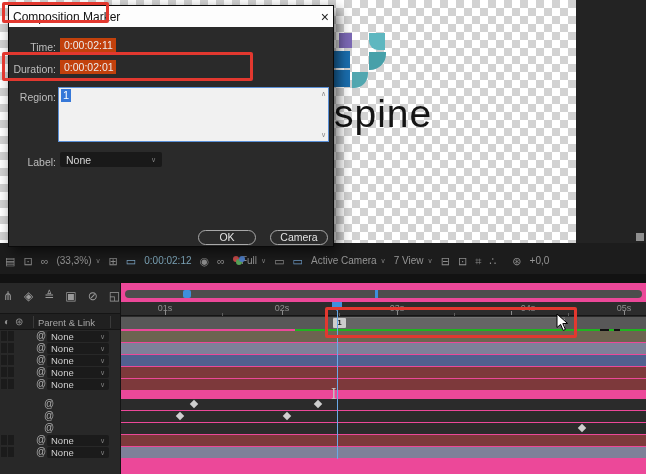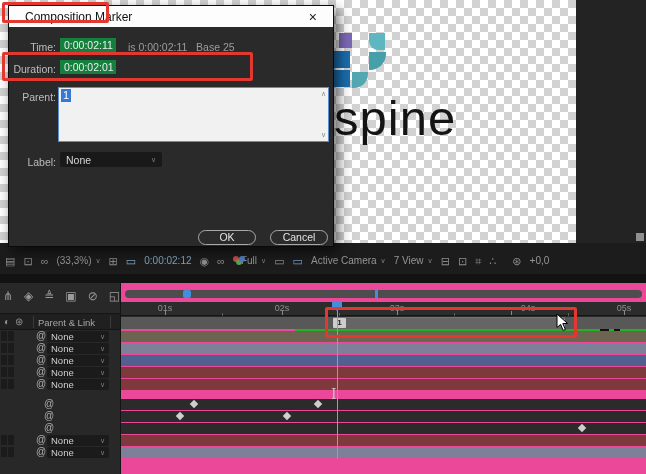--- a/index.html
+++ b/index.html
@@ -7,21 +7,21 @@
          font-family:"Liberation Sans",sans-serif;-webkit-font-smoothing:antialiased;}
   #stage *{box-sizing:border-box;}
 
   
   .checker{position:absolute;left:0;top:0;width:576px;height:243px;background-color:#fff;
     background-image:linear-gradient(45deg,#d2d2d2 25%,transparent 25%,transparent 75%,#d2d2d2 75%),
                      linear-gradient(45deg,#d2d2d2 25%,transparent 25%,transparent 75%,#d2d2d2 75%);
     background-size:16px 16px;background-position:0 0,8px 8px;}
   .viewer-right{position:absolute;left:576px;top:0;width:70px;height:256px;background:#232323;}
   .logo-tile{position:absolute;}
-  .wordmark{position:absolute;left:334px;top:94px;font-size:49px;line-height:1;color:#141414;
+  .wordmark{position:absolute;left:334px;top:94px;font-size:39px;line-height:1;color:#141414;
             letter-spacing:1px;font-weight:400;}
   .banner{position:absolute;left:334px;top:169px;width:163px;height:30px;}
   .banner span{display:block;padding-left:13px;line-height:30px;color:#fff;font-size:19px;font-weight:bold;}
   .panel-dot{position:absolute;left:636px;top:233px;width:8px;height:8px;background:#8f8f8f;}
 
   
   .comp-toolbar{position:absolute;left:0;top:243px;width:646px;height:31px;background:#1c1c1c;}
   .comp-toolbar .bar{position:absolute;left:5px;top:12px;right:2px;display:flex;align-items:center;gap:8px;
                      font-size:10px;color:#969696;white-space:nowrap;}
   .tb-icon{font-size:11px;color:#8c8c8c;line-height:12px;}
@@ -72,25 +72,25 @@
   .proprow{position:absolute;left:0;width:525px;height:11px;background:#2b2b2b;}
   .kf{position:absolute;width:6px;height:6px;background:#cfcfcf;transform:rotate(45deg);}
   .ph-line{position:absolute;top:20px;width:1px;height:156px;background:#6aa9e8;z-index:5;}
   .ph-head{position:absolute;top:19px;width:10px;height:9px;background:#3f8fdd;z-index:6;
            clip-path:polygon(0 0,100% 0,100% 55%,50% 100%,0 55%);}
 
   
   .dialog{position:absolute;left:8px;top:5px;width:326px;height:242px;background:#2a2a2a;z-index:10;
           border:1px solid #0a0a0a;box-shadow:4px 5px 12px rgba(0,0,0,.6);}
   .titlebar{position:absolute;left:0;top:0;width:100%;height:21px;background:#fdfdfd;display:flex;
-            align-items:center;padding:0 16px;}
+            align-items:center;padding:0 4px;}
   .titlebar .ttl{font-size:12px;color:#111;}
   .titlebar .x{margin-left:auto;font-size:14px;color:#222;line-height:14px;}
   .dlabel{position:absolute;left:0;width:47px;text-align:right;color:#bdbdbd;font-size:10.5px;}
-  .dinput{position:absolute;left:51px;width:56px;height:14px;background:#15803d;color:#ececec;
+  .dinput{position:absolute;left:51px;width:56px;height:14px;background:#c2410c;color:#ececec;
           font-size:10.5px;line-height:14px;padding:0 4px;}
   .dinfo{position:absolute;left:119px;color:#9c9c9c;font-size:10.5px;white-space:pre;}
   .dtextarea{position:absolute;left:49px;top:81px;width:271px;height:55px;background:#f1f1f1;
              border:1px solid #5a8fd6;}
   .dtextarea .sel{position:absolute;left:2px;top:1px;background:#3678d8;color:#fff;font-size:11px;
                   line-height:13px;padding:0 2px;}
   .scroll-arrow{position:absolute;right:2px;font-size:7px;color:#8a8a8a;}
   .dselect{position:absolute;left:51px;top:146px;width:102px;height:15px;background:#191919;border-radius:2px;
            display:flex;align-items:center;padding:0 6px;font-size:10.5px;color:#d6d6d6;}
   .dselect .tb-chev{margin-left:auto;}
@@ -319,41 +319,40 @@
     </div>
   </div>
 
   <div class="dialog">
     <div class="titlebar">
       <span class="ttl">Composition Marker</span>
       <span class="x">×</span>
     </div>
     <div class="dlabel" style="top:35px">Time:</div>
     <div class="dinput" style="top:32px">0:00:02:11</div>
-    <div class="dinfo" style="top:35px">is 0:00:02:11   Base 25</div>
 
     <div class="dlabel" style="top:57px">Duration:</div>
     <div class="dinput" style="top:54px">0:00:02:01</div>
 
-    <div class="dlabel" style="top:85px">Parent:</div>
+    <div class="dlabel" style="top:85px">Region:</div>
     <div class="dtextarea">
       <span class="sel">1</span>
       <span class="scroll-arrow" style="top:2px">∧</span>
       <span class="scroll-arrow" style="bottom:2px">∨</span>
     </div>
 
     <div class="dlabel" style="top:150px">Label:</div>
     <div class="dselect">
       <span>None</span>
       <span class="tb-chev">∨</span>
     </div>
 
 
     <div class="dbtn" style="left:189px">OK</div>
-    <div class="dbtn" style="left:261px">Cancel</div>
+    <div class="dbtn" style="left:261px">Camera</div>
   </div>
 
   <div id="annot-layer">
       <div class="annot" style="left: 2px; top: 2px; width: 107px; height: 21px; border-color: rgb(226, 56, 47);"></div>
       <div class="annot" style="left: 2px; top: 52px; width: 251px; height: 29px; border-color: rgb(226, 56, 47);"></div>
       <div class="annot" style="left: 325px; top: 307px; width: 252px; height: 31px; border-color: rgb(226, 56, 47);"></div>
     </div>
 
   <svg class="cursor-arrow" width="13" height="19" viewBox="0 0 13 19">
     <polygon points="1,1 1,14.5 4.6,11.4 7.2,17.4 9.4,16.4 6.8,10.6 11.5,10.4" fill="#fff" stroke="#000" stroke-width="1"></polygon>

